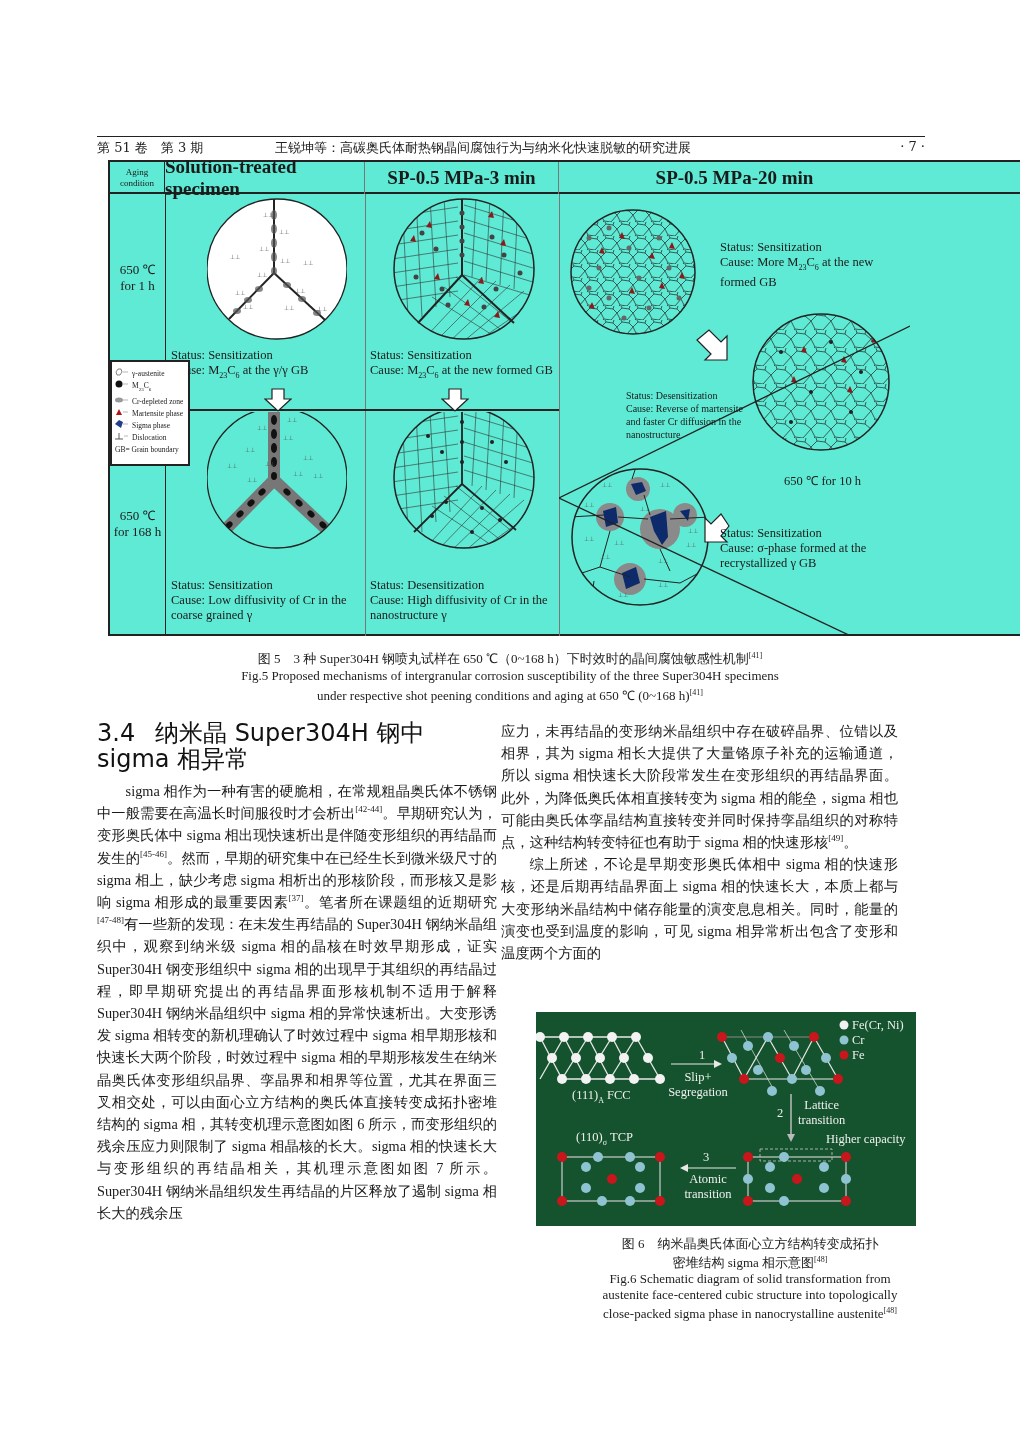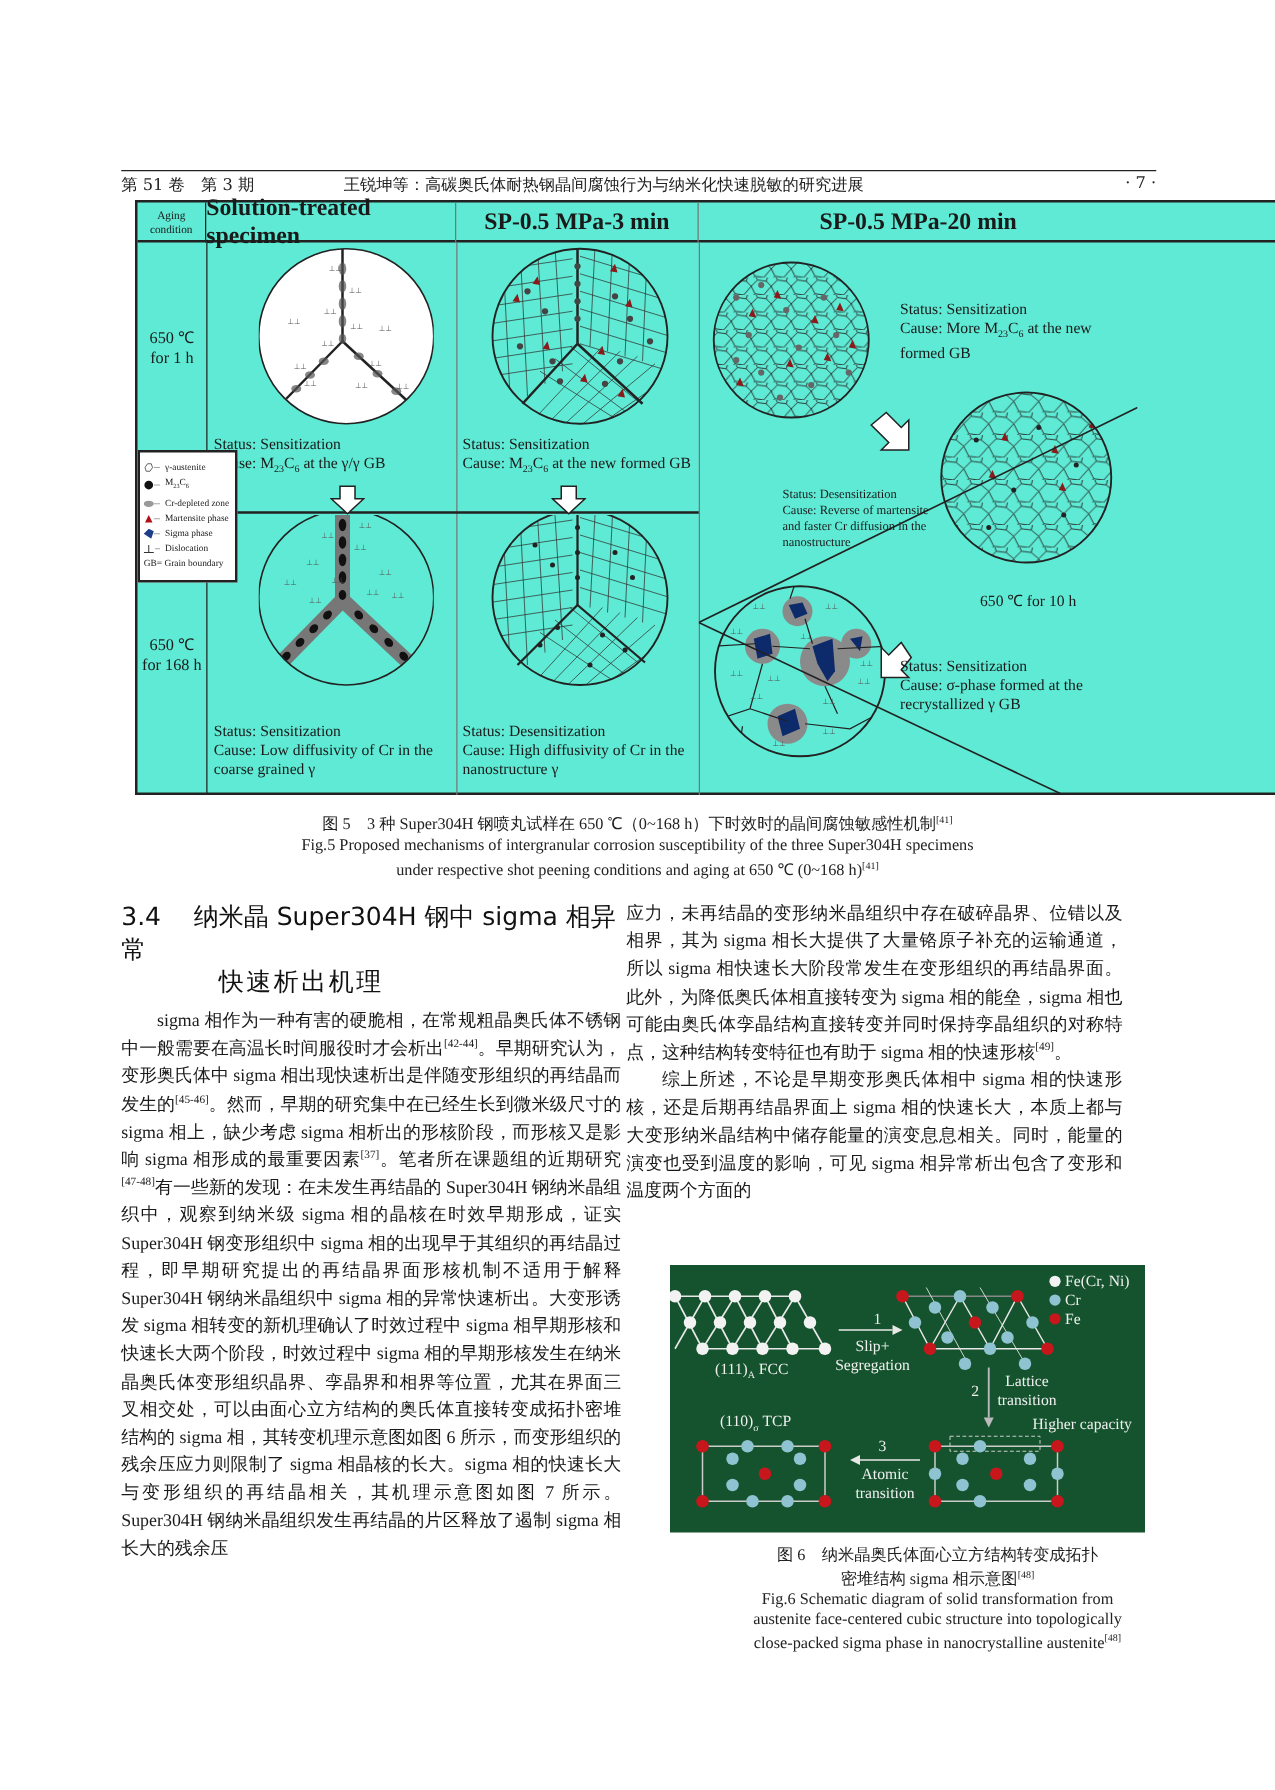--- a/index.html
+++ b/index.html
@@ -20,32 +20,32 @@
   .fig5 .col1-hdr { left: 55px; width: 200px; border-right: 1px solid #777; }
   .fig5 .col2-hdr { left: 255px; width: 194px; border-right: 1px solid #777; }
   .fig5 .col3-hdr { left: 449px; width: 351px; }
   .vline { position: absolute; width: 1px; background: #777; }
   .hline { position: absolute; height: 2px; background: #222; }
   .row-label { position: absolute; font-family: "Liberation Serif", serif; font-size: 13px; text-align: center; line-height: 16px; }
   .status { position: absolute; font-family: "Liberation Serif", serif; font-size: 12.5px; line-height: 15px; color: #1a1a1a; }
   .status.small { font-size: 10px; line-height: 13px; }
   .status sub { font-size: 8px; }
   .legend { position: absolute; left: 0; top: 198px; width: 80px; height: 106px; border: 2px solid #222; background: #fff; padding: 6px 3px; font-family: "Liberation Serif", serif; font-size: 7.5px; line-height: 12px; }
-  .legend .item { display: flex; align-items: center; gap: 3px; white-space: nowrap; }
+  .legend .item { display: flex; align-items: flex-start; gap: 3px; white-space: nowrap; }
   .legend .sym { display: inline-block; width: 14px; height: 8px; position: relative; }
   .circle-svg { position: absolute; }
 
   
   .fig5-caption { position: absolute; left: 100px; top: 647px; width: 820px; text-align: center; font-family: "Liberation Serif", serif; font-size: 13px; line-height: 17px; color: #222; }
   .fig5-caption sup { font-size: 8px; }
 
   
   .col-left { position: absolute; left: 97px; top: 720px; width: 400px; }
   .col-right { position: absolute; left: 501px; top: 720px; width: 397px; }
-  .section-title { font-family: "DejaVu Sans", "Liberation Sans", sans-serif; font-size: 20px; line-height: 26px; color: #111; }
+  .section-title { font-family: "DejaVu Sans", "Liberation Sans", sans-serif; font-size: 24px; line-height: 26px; color: #111; }
   .section-title .num { display: inline-block; width: 58px; }
   .section-title .line2 { padding-left: 78px; display: block; letter-spacing: 2px; }
   .body-text { font-family: "Liberation Serif", "DejaVu Serif", serif; font-size: 14.3px; line-height: 22.2px; text-align: justify; color: #1a1a1a; }
   .body-text .para { display: block; }
   .body-text .indent { text-indent: 2em; }
   .body-text sup { font-size: 9px; vertical-align: super; line-height: 0; }
 
   
   .fig6 { position: absolute; left: 536px; top: 1012px; width: 380px; height: 214px; background: #14532d; }
   .fig6 svg { position: absolute; left: 0; top: 0; }
@@ -490,21 +490,20 @@
 
 <div class="fig5-caption">
   <div><span>图 5　3 种 Super304H 钢喷丸试样在 650 ℃（0~168 h）下时效时的晶间腐蚀敏感性机制</span><sup>[41]</sup></div>
   <div>Fig.5 Proposed mechanisms of intergranular corrosion susceptibility of the three Super304H specimens</div>
   <div><span>under respective shot peening conditions and aging at 650 ℃ (0~168 h)</span><sup>[41]</sup></div>
 </div>
 
 <div class="col-left">
   <div class="section-title">
     <span class="num">3.4</span><span>纳米晶 Super304H 钢中 sigma 相异常</span>
-    <span class="line2">快速析出机理</span>
   </div>
   <div class="body-text" style="margin-top:8px;">
     <span class="para indent"><span>sigma 相作为一种有害的硬脆相，在常规粗晶奥氏体不锈钢中一般需要在高温长时间服役时才会析出</span><sup>[42-44]</sup><span>。早期研究认为，变形奥氏体中 sigma 相出现快速析出是伴随变形组织的再结晶而发生的</span><sup>[45-46]</sup><span>。然而，早期的研究集中在已经生长到微米级尺寸的 sigma 相上，缺少考虑 sigma 相析出的形核阶段，而形核又是影响 sigma 相形成的最重要因素</span><sup>[37]</sup><span>。笔者所在课题组的近期研究</span><sup>[47-48]</sup><span>有一些新的发现：在未发生再结晶的 Super304H 钢纳米晶组织中，观察到纳米级 sigma 相的晶核在时效早期形成，证实 Super304H 钢变形组织中 sigma 相的出现早于其组织的再结晶过程，即早期研究提出的再结晶界面形核机制不适用于解释 Super304H 钢纳米晶组织中 sigma 相的异常快速析出。大变形诱发 sigma 相转变的新机理确认了时效过程中 sigma 相早期形核和快速长大两个阶段，时效过程中 sigma 相的早期形核发生在纳米晶奥氏体变形组织晶界、孪晶界和相界等位置，尤其在界面三叉相交处，可以由面心立方结构的奥氏体直接转变成拓扑密堆结构的 sigma 相，其转变机理示意图如图 6 所示，而变形组织的残余压应力则限制了 sigma 相晶核的长大。sigma 相的快速长大与变形组织的再结晶相关，其机理示意图如图 7 所示。Super304H 钢纳米晶组织发生再结晶的片区释放了遏制 sigma 相长大的残余压</span></span>
   </div>
 </div>
 
 <div class="col-right">
   <div class="body-text">
     <span class="para"><span>应力，未再结晶的变形纳米晶组织中存在破碎晶界、位错以及相界，其为 sigma 相长大提供了大量铬原子补充的运输通道，所以 sigma 相快速长大阶段常发生在变形组织的再结晶界面。此外，为降低奥氏体相直接转变为 sigma 相的能垒，sigma 相也可能由奥氏体孪晶结构直接转变并同时保持孪晶组织的对称特点，这种结构转变特征也有助于 sigma 相的快速形核</span><sup>[49]</sup><span>。</span></span>
     <span class="para indent">综上所述，不论是早期变形奥氏体相中 sigma 相的快速形核，还是后期再结晶界面上 sigma 相的快速长大，本质上都与大变形纳米晶结构中储存能量的演变息息相关。同时，能量的演变也受到温度的影响，可见 sigma 相异常析出包含了变形和温度两个方面的</span>

